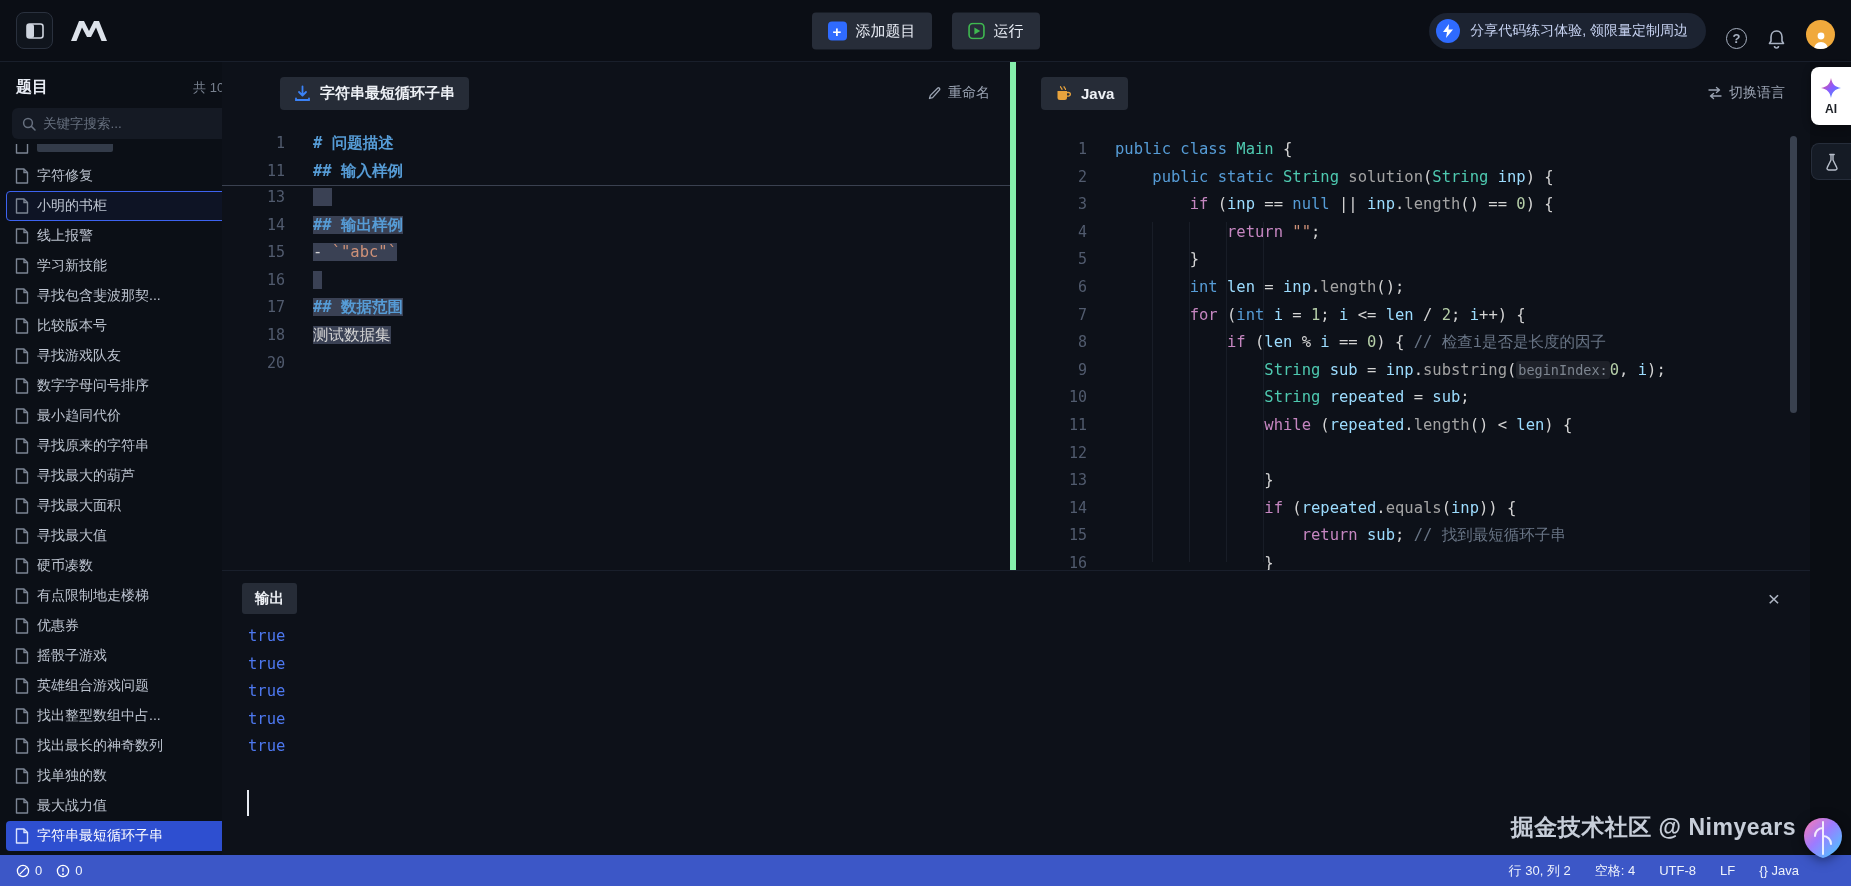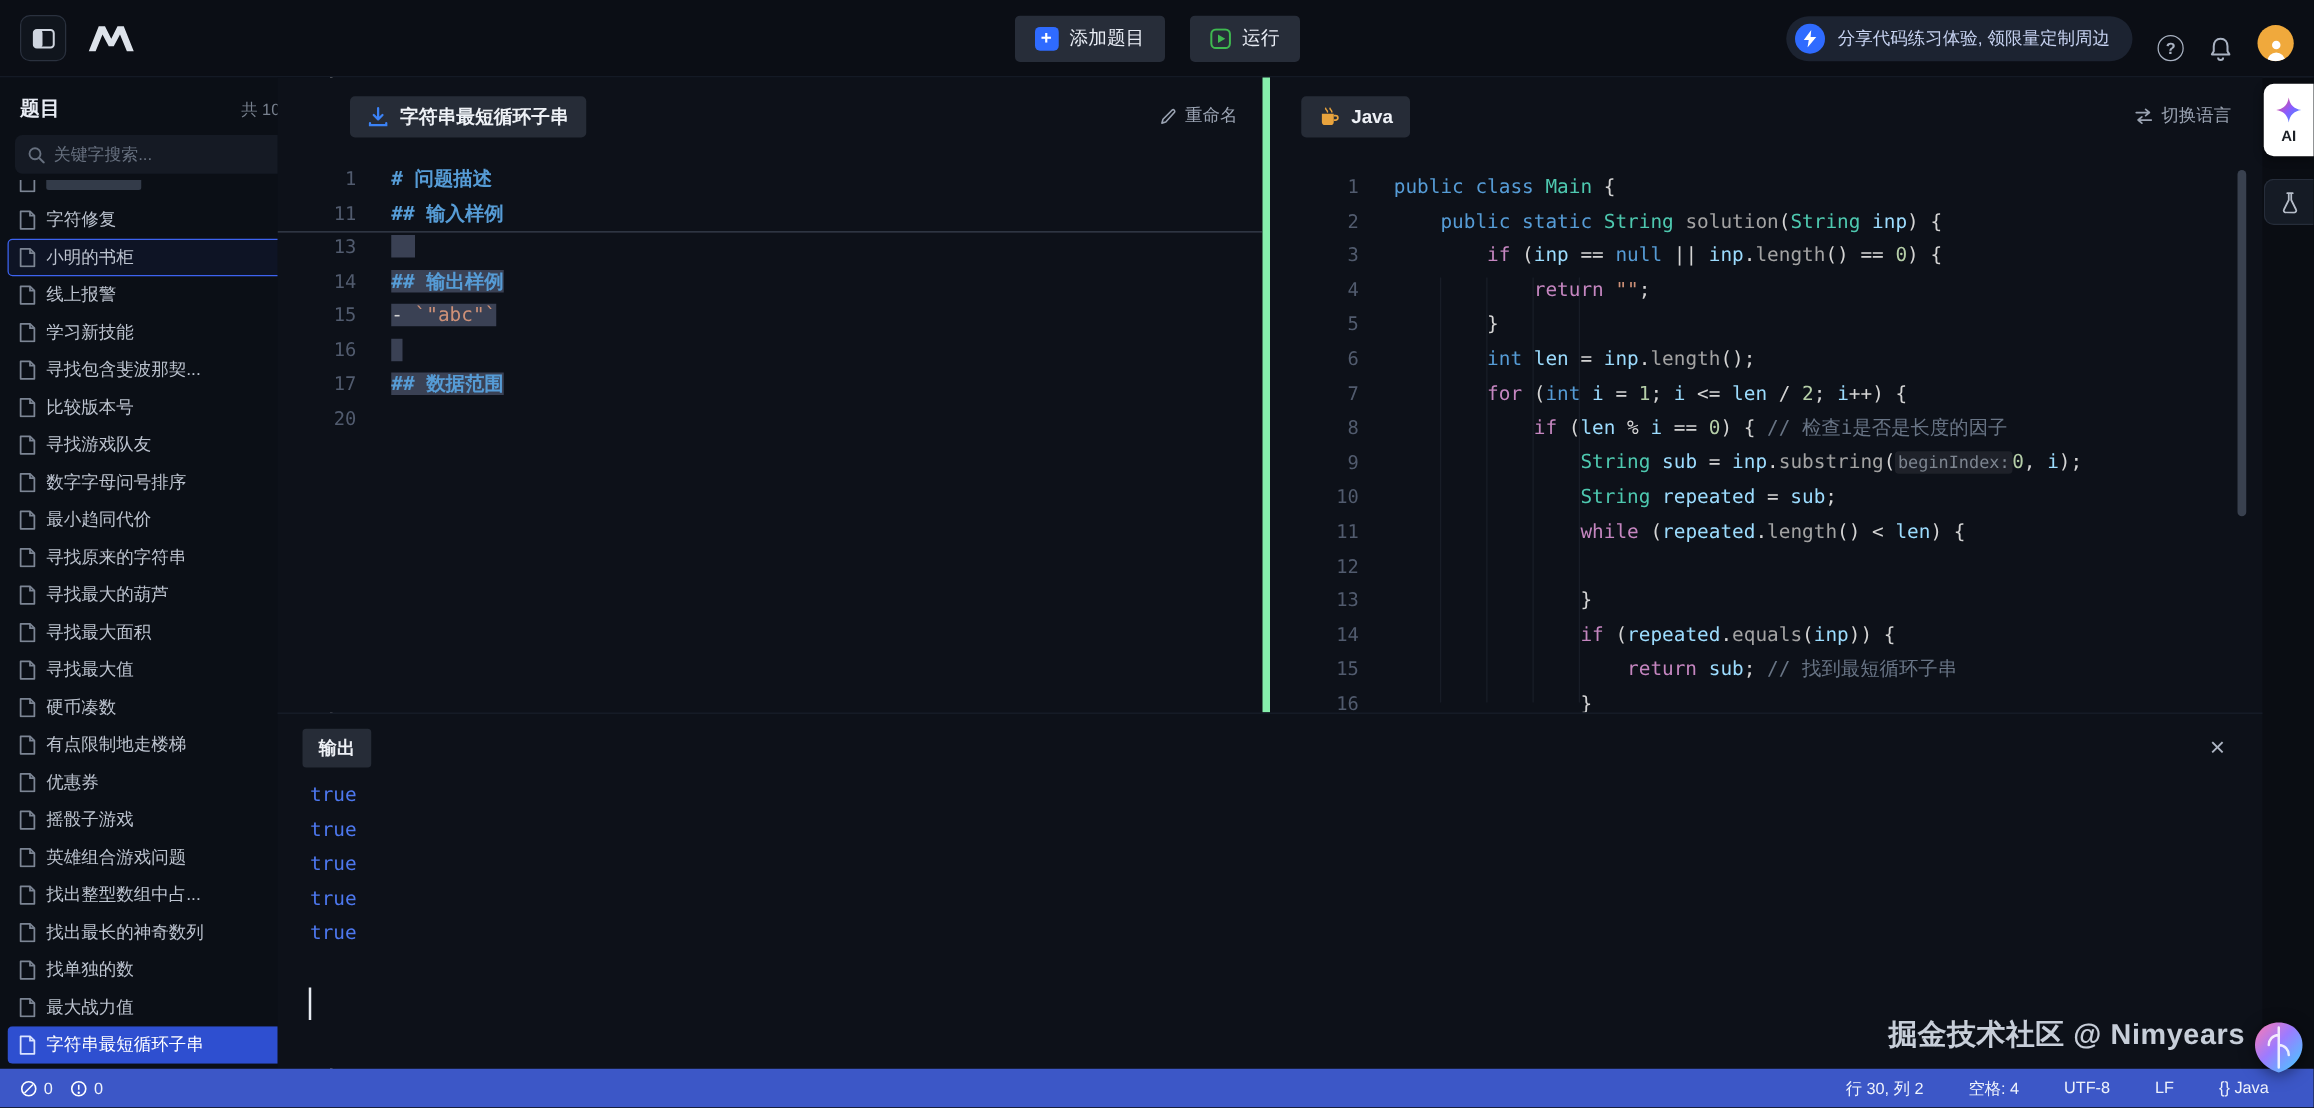--- a/index.html
+++ b/index.html
@@ -88,21 +88,21 @@
   .out-close{margin-left:auto;color:#aeb6c4;font-size:21px;cursor:pointer;line-height:1}
   .out-lines{position:absolute;left:26px;top:52px;color:#4d78ef}
   .out-line{height:27.6px}
   .caret{position:absolute;left:25px;top:219px;width:2px;height:26px;background:#e7ebf2}
   .watermark{position:absolute;right:14px;bottom:12px;font-size:23px;font-weight:600;color:rgba(225,232,244,0.88);letter-spacing:.5px}
 
   
   .statusbar{position:absolute;left:0;right:0;bottom:0;height:31px;background:#3c57c7;display:flex;align-items:center;color:#eef2fb;font-size:13px}
   .stb-left{display:flex;align-items:center;gap:14px;padding-left:16px}
   .st-item{display:flex;align-items:center;gap:5px;cursor:pointer}
-  .stb-right{margin-left:auto;display:flex;gap:36px;padding-right:36px}
+  .stb-right{margin-left:auto;display:flex;align-items:center;gap:24px;padding-right:52px}
   .stb-right span{cursor:pointer;white-space:nowrap}
 
   
   .ai-card{position:absolute;right:0;top:67px;width:40px;height:58px;background:#fff;border-radius:8px 0 0 8px;display:flex;flex-direction:column;align-items:center;justify-content:center;gap:3px;cursor:pointer;box-shadow:0 2px 8px rgba(0,0,0,.4)}
   .ai-txt{font-size:12px;font-weight:700;color:#1c2026}
   .tool-card{position:absolute;right:0;top:143px;width:40px;height:37px;background:#151b25;border:1px solid #262d3a;border-right:none;border-radius:8px 0 0 8px;display:flex;align-items:center;justify-content:center;cursor:pointer}
   .brain-float{position:absolute;right:4px;bottom:24px;width:48px;height:48px;cursor:pointer;filter:drop-shadow(0 2px 6px rgba(0,0,0,.5))}
 </style>
 </head>
 <body>
@@ -466,20 +466,24 @@
           <span class="ln">15</span>
           <span class="code-text"><span class="tok-pln sel">- </span><span class="md-code sel">`"abc"`</span></span>
         </div>
         <div class="code-row">
           <span class="ln">16</span>
           <span class="code-text"><span class="sel"> </span></span>
         </div>
         <div class="code-row">
           <span class="ln">17</span>
           <span class="code-text"><span class="md-h sel">## 数据范围</span></span>
+        </div>
+        <div class="code-row">
+          <span class="ln">18</span>
+          <span class="code-text"><span class="tok-pln sel">测试数据集</span></span>
         </div>
         <div class="code-row">
           <span class="ln">20</span>
           <span class="code-text"></span>
         </div>
       </div>
   </section>
 
   <section class="code-panel">
     <div class="panel-head">

